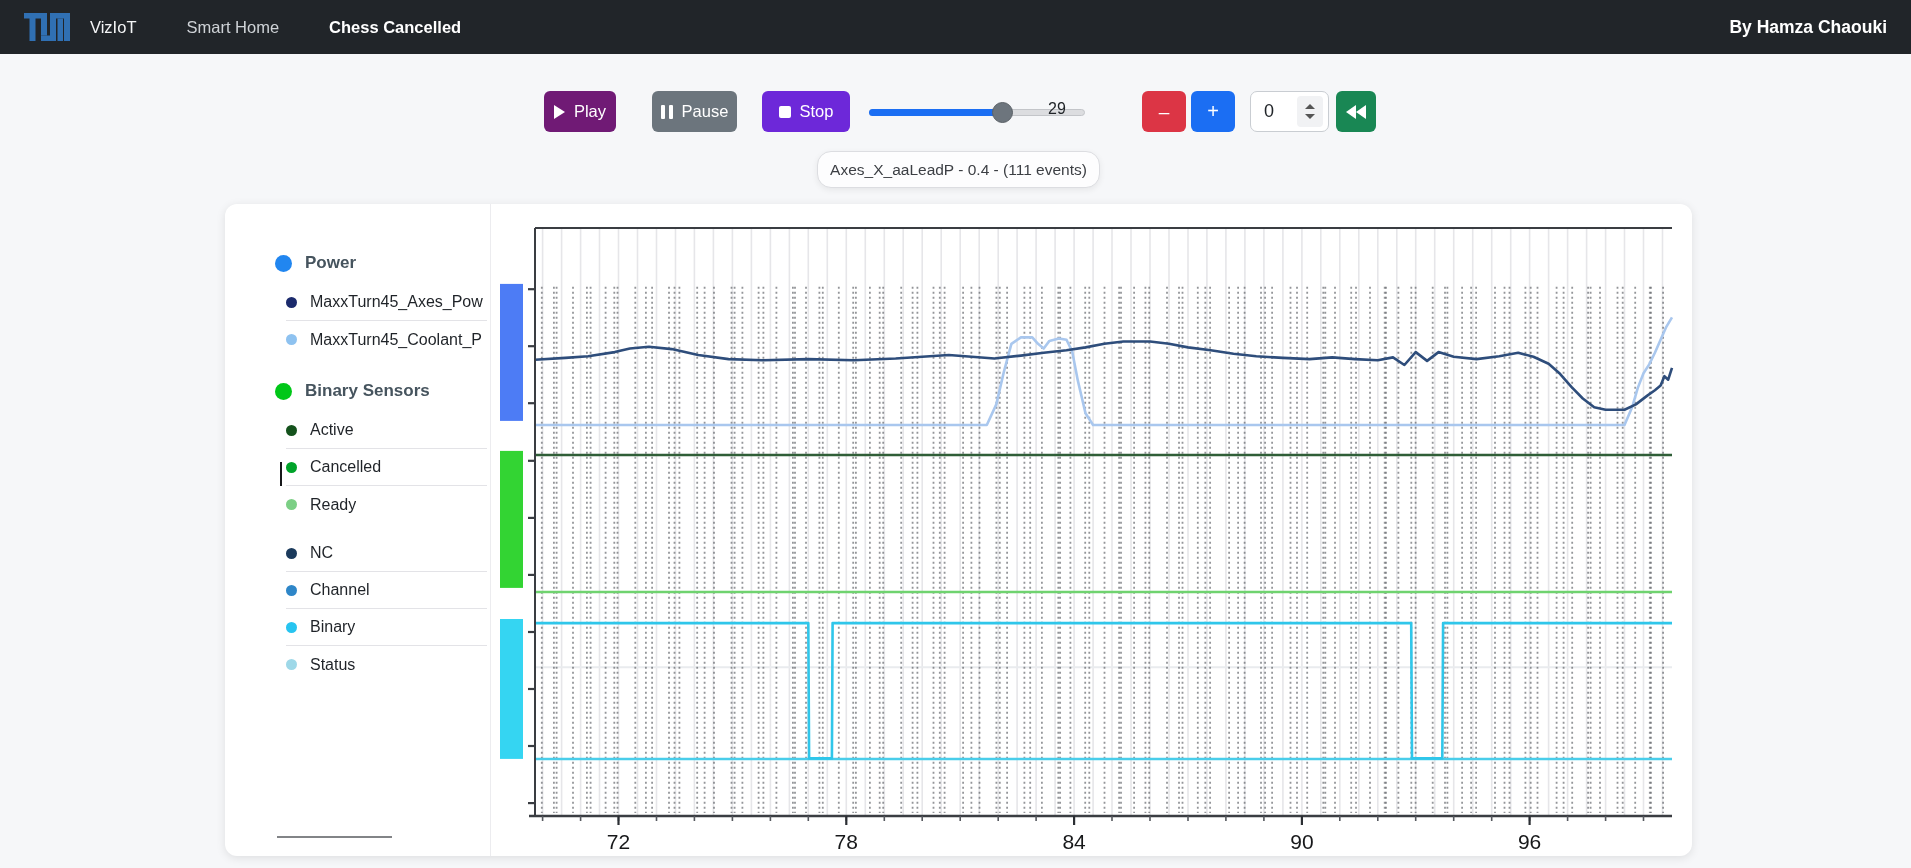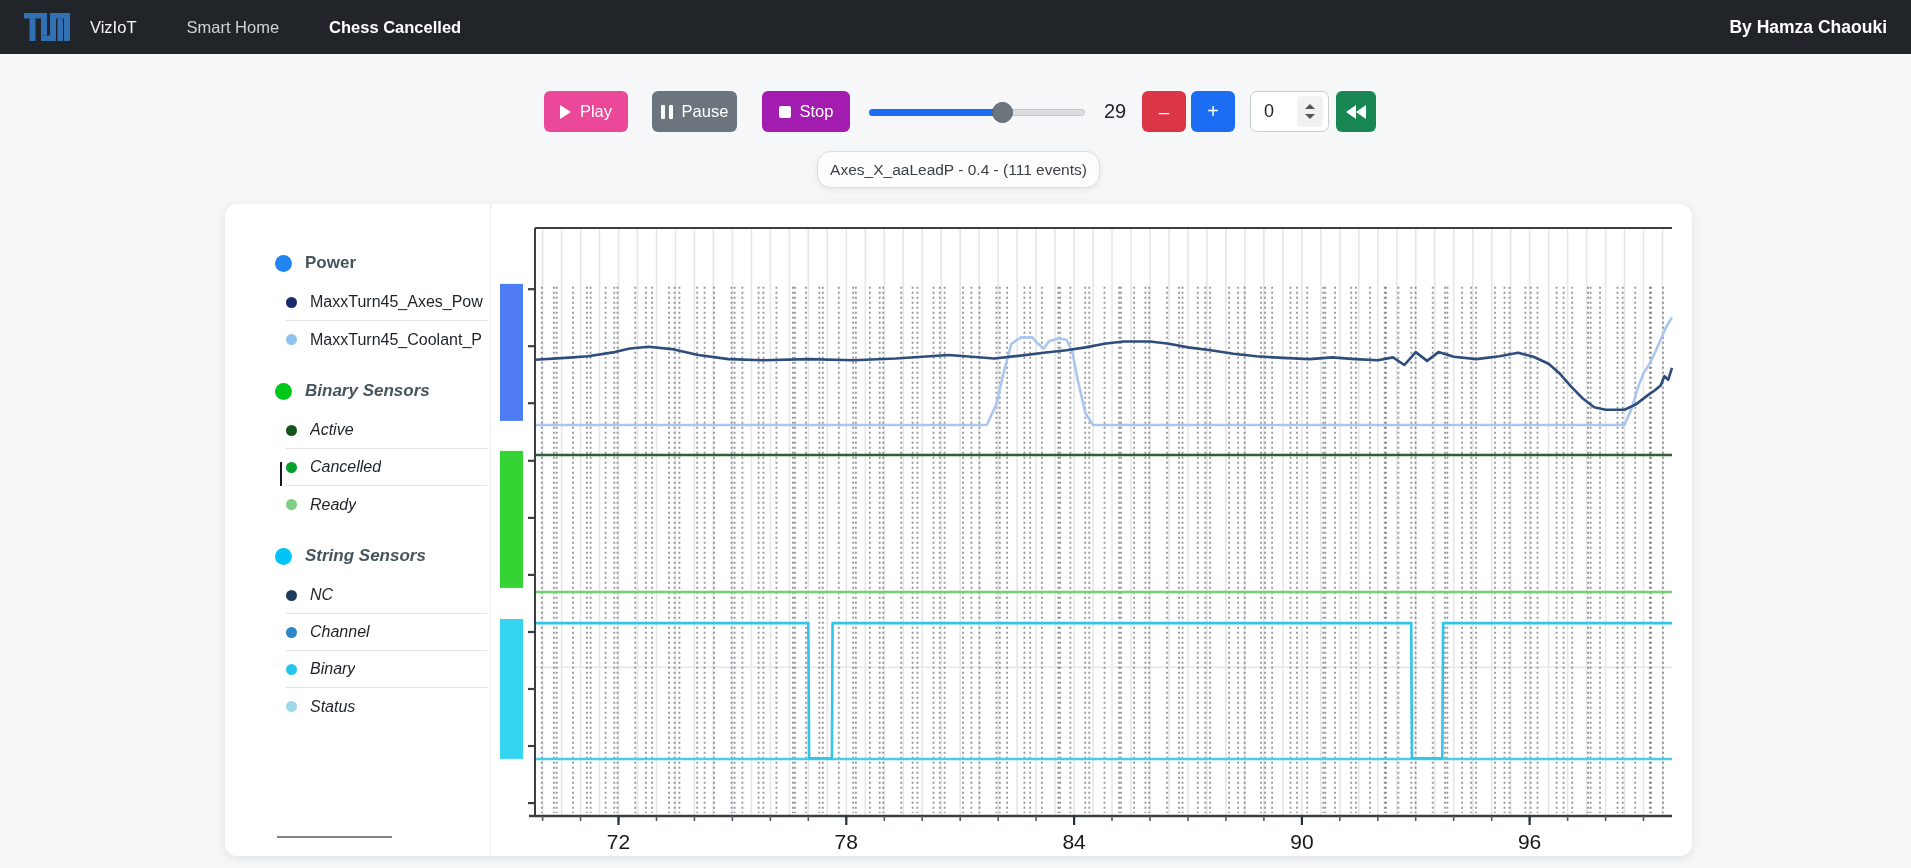--- a/index.html
+++ b/index.html
@@ -20,38 +20,38 @@
   .icon-play{width:0;height:0;border-left:11px solid #fff;border-top:7px solid transparent;border-bottom:7px solid transparent;}
   .icon-pause{display:flex;gap:4px;}
   .icon-pause i{display:block;width:4px;height:14px;background:#fff;border-radius:1px;}
   .icon-stop{width:12px;height:12px;background:#fff;border-radius:2px;}
   .slider{position:absolute;left:869px;top:103px;width:216px;height:18px;cursor:pointer;}
   .slider .track{position:absolute;left:0;top:6px;width:100%;height:7px;background:#dcdde0;
                  border:1px solid #c3c5c9;border-radius:6px;box-sizing:border-box;}
   .slider .fill{position:absolute;left:0;top:6px;height:7px;background:#1b6ef3;border-radius:6px;}
   .slider .thumb{position:absolute;top:-1px;width:21px;height:21px;border-radius:50%;
                  background:#6d757d;border:1px solid #5b6167;box-sizing:border-box;}
-  .frame-counter{position:absolute;left:1104px;top:100px;font-size:20px;color:#212529;}
+  .frame-counter{position:absolute;left:1048px;top:100px;font-size:16px;color:#212529;}
   .num-input{position:absolute;left:1250px;top:91px;width:79px;height:41px;background:#fff;
              border:1px solid #c9cdd2;border-radius:7px;box-sizing:border-box;font-size:18px;
              font-family:inherit;color:#212529;padding:0 30px 0 13px;}
   .spinner{position:absolute;left:1297px;top:96px;width:26px;height:31px;background:#f1f2f4;
            border-radius:4px;display:flex;flex-direction:column;align-items:center;justify-content:center;gap:5px;cursor:pointer;}
   .spin-up{width:0;height:0;border-bottom:5px solid #555;border-left:5px solid transparent;border-right:5px solid transparent;}
   .spin-down{width:0;height:0;border-top:5px solid #555;border-left:5px solid transparent;border-right:5px solid transparent;}
   
   .tooltip{position:absolute;left:817px;top:151px;width:281px;height:35px;background:#fdfdfe;
            border:1px solid #dcdde1;border-radius:14px;display:flex;align-items:center;justify-content:center;
            font-size:15.5px;color:#3c3f44;box-shadow:0 2px 6px rgba(0,0,0,.07);}
   
   .card{position:absolute;left:225px;top:204px;width:1467px;height:652px;background:#fff;
         border-radius:12px;box-shadow:0 2px 10px rgba(0,0,0,.10);}
   .legend-col{position:absolute;left:0;top:0;width:265px;height:100%;border-right:1px solid #ececef;}
   .legend{position:absolute;left:50px;top:38px;width:215px;}
-  .lg-group + .lg-group{margin-top:12px;font-style:italic;}
+  .lg-group + .lg-group{margin-top:12px;}
   .lg-header{height:42px;display:flex;align-items:center;gap:13px;font-weight:700;font-size:17px;color:#46545e;cursor:pointer;}
   .lg-item{height:37px;display:flex;align-items:center;gap:13px;margin-left:11px;width:201px;
            font-size:16px;color:#1f2328;cursor:pointer;box-sizing:border-box;}
   .lg-item.divided{border-bottom:1px solid #e3e3e7;}
   .dot{width:11px;height:11px;border-radius:50%;flex:none;}
   .dot.big{width:17px;height:17px;}
   .lbl{white-space:nowrap;overflow:hidden;}
   .caret-artifact{position:absolute;left:55px;top:258px;width:2px;height:24px;background:#17181a;}
   .legend-bottom-rule{position:absolute;left:52px;top:632px;width:115px;height:2px;background:#828487;}
   .chart-wrap{position:absolute;left:270px;top:12px;width:1197px;height:640px;}
@@ -75,32 +75,32 @@
           <rect x="40" y="0" width="6" height="28"></rect>
         </g>
       </svg>
       <span class="brand-name">VizIoT</span>
     </div>
     <span class="nav-link">Smart Home</span>
     <span class="nav-link active">Chess Cancelled</span>
     <span class="byline">By Hamza Chaouki</span>
   </div>
 
-  <button class="btn" style="left:544px;width:84px;background:#ec4899;">
+  <button class="btn" style="left:544px;width:72px;background:#701a75;">
     <span class="icon-play"></span>
     <span>Play</span>
   </button>
   <button class="btn" style="left:652px;width:85px;background:#6c757d;">
     <span class="icon-pause">
         <i></i>
         <i></i>
       </span>
     <span>Pause</span>
   </button>
-  <button class="btn" style="left:762px;width:88px;background:#a21caf;">
+  <button class="btn" style="left:762px;width:88px;background:#6d28d9;">
     <span class="icon-stop"></span>
     <span>Stop</span>
   </button>
 
   <div class="slider">
     <div class="track"></div>
     <div class="fill" style="width: 61.5%;"></div>
     <div class="thumb" style="left: calc(61.5% - 10px);"></div>
   </div>
   <div class="frame-counter">29</div>
@@ -156,24 +156,20 @@
             <div class="lg-item divided">
               <span class="dot" style="background: rgb(0, 163, 42);"></span>
               <span class="lbl">Cancelled</span>
             </div>
             <div class="lg-item">
               <span class="dot" style="background: rgb(124, 207, 133);"></span>
               <span class="lbl">Ready</span>
             </div>
           </div>
           <div class="lg-group">
-            <div class="lg-header">
-              <span class="dot big" style="background: rgb(0, 196, 245);"></span>
-              <span class="lbl">String Sensors</span>
-            </div>
             <div class="lg-item divided">
               <span class="dot" style="background: rgb(27, 58, 92);"></span>
               <span class="lbl">NC</span>
             </div>
             <div class="lg-item divided">
               <span class="dot" style="background: rgb(46, 134, 200);"></span>
               <span class="lbl">Channel</span>
             </div>
             <div class="lg-item divided">
               <span class="dot" style="background: rgb(39, 196, 240);"></span>

